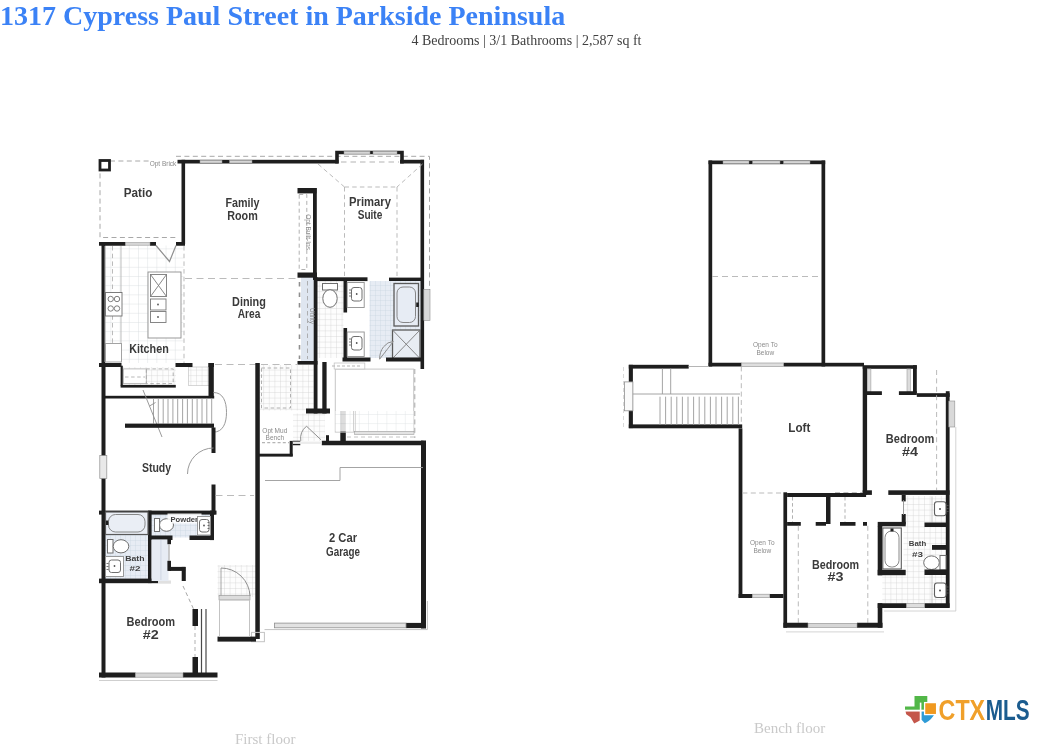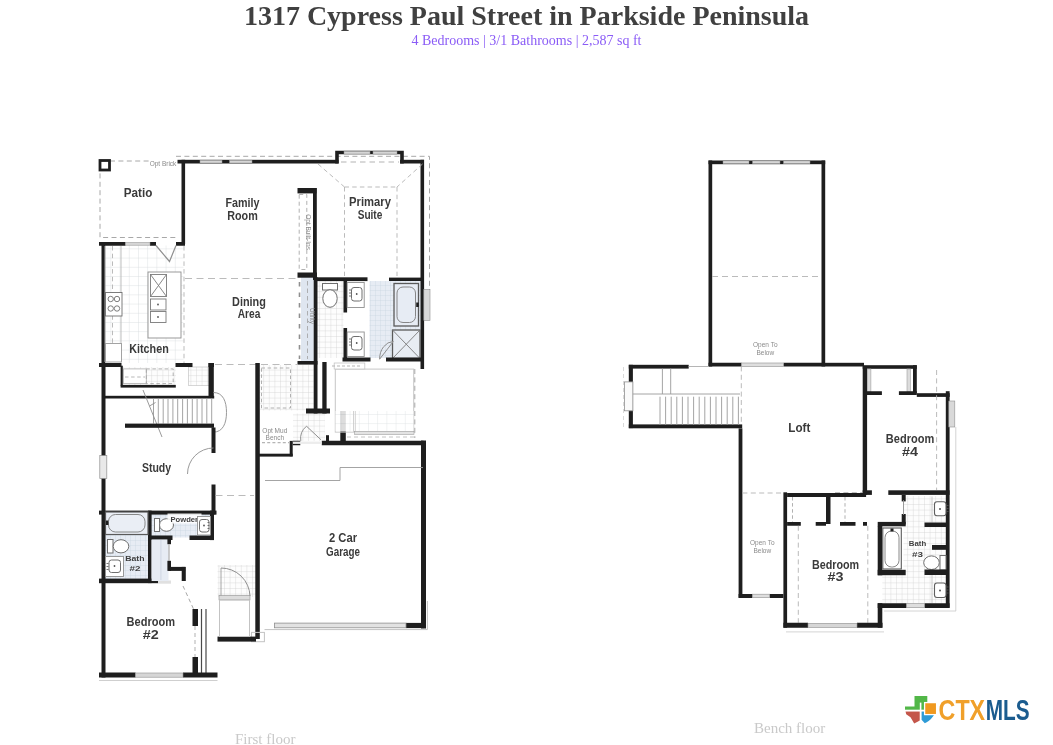--- a/index.html
+++ b/index.html
@@ -1,21 +1,21 @@
 <!DOCTYPE html>
 <html><head>
 <meta charset="utf-8">
 <style>
   html,body{margin:0;padding:0;background:#ffffff;}
   #page{position:relative;width:1053px;height:745px;background:#ffffff;overflow:hidden;
         font-family:"Liberation Sans",sans-serif;}
-  .ttl{position:absolute;left:0;top:0;width:1053px;text-align:center;
-       font-family:"Liberation Serif",serif;font-weight:bold;font-size:28px;color:#404040;}
+  .ttl{position:absolute;left:0;top:0;width:1053px;
+       font-family:"Liberation Serif",serif;font-weight:bold;font-size:28px;color:#3b82f6;}
   .sub{position:absolute;left:0;top:33px;width:1053px;text-align:center;
-       font-family:"Liberation Serif",serif;font-size:14px;color:#8b5cf6;}
+       font-family:"Liberation Serif",serif;font-size:14px;color:#404040;}
   .floorlab{position:absolute;font-family:"Liberation Serif",serif;font-size:15px;color:#c9c9c9;}
   svg text{font-family:"Liberation Sans",sans-serif;}
   .rm{font-weight:bold;fill:#3a3a3a;font-size:13px;text-anchor:middle;}
   .rs{font-weight:bold;fill:#3f3f3f;font-size:8px;text-anchor:middle;}
   .gy{fill:#8a8a8a;font-size:6.5px;text-anchor:middle;}
 </style>
 </head>
 <body>
 <div id="page">
 

